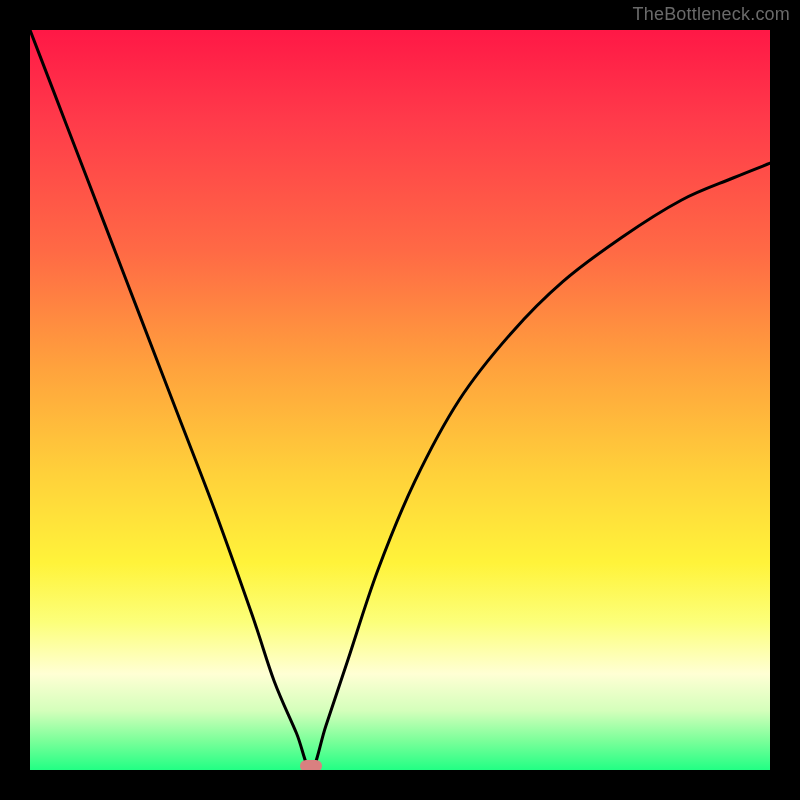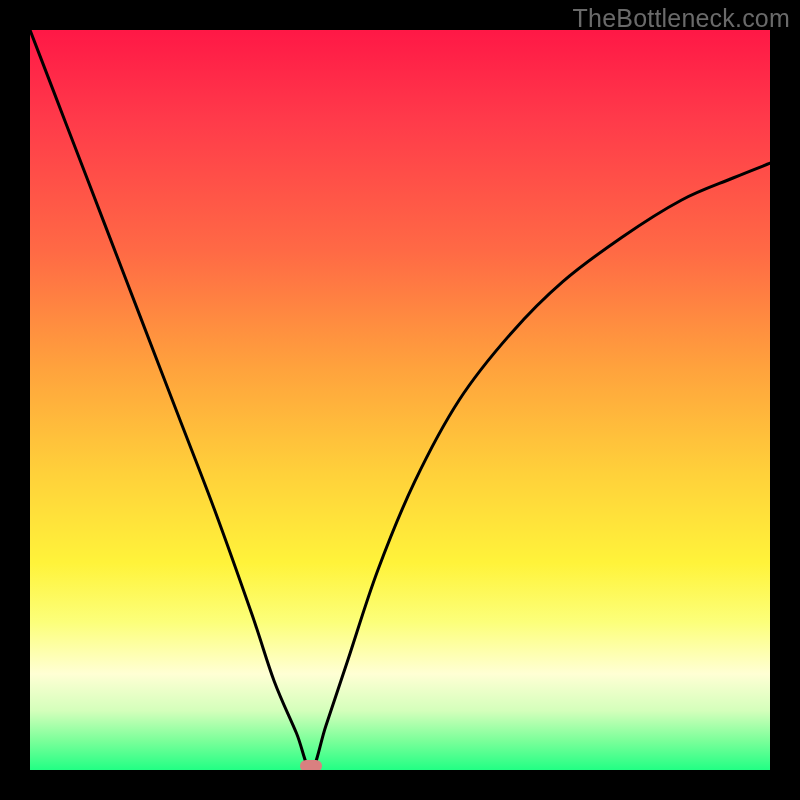--- a/index.html
+++ b/index.html
@@ -14,21 +14,21 @@
     position: relative;
     width: 800px;
     height: 800px;
     background: #000;
   }
   .watermark {
     position: absolute;
     top: 4px;
     right: 10px;
     color: #6a6a6a;
-    font-size: 25px;
+    font-size: 18px;
     letter-spacing: 0.2px;
     z-index: 20;
     text-align: right;
   }
   .plot-area {
     position: absolute;
     left: 30px;
     top: 30px;
     width: 740px;
     height: 740px;

